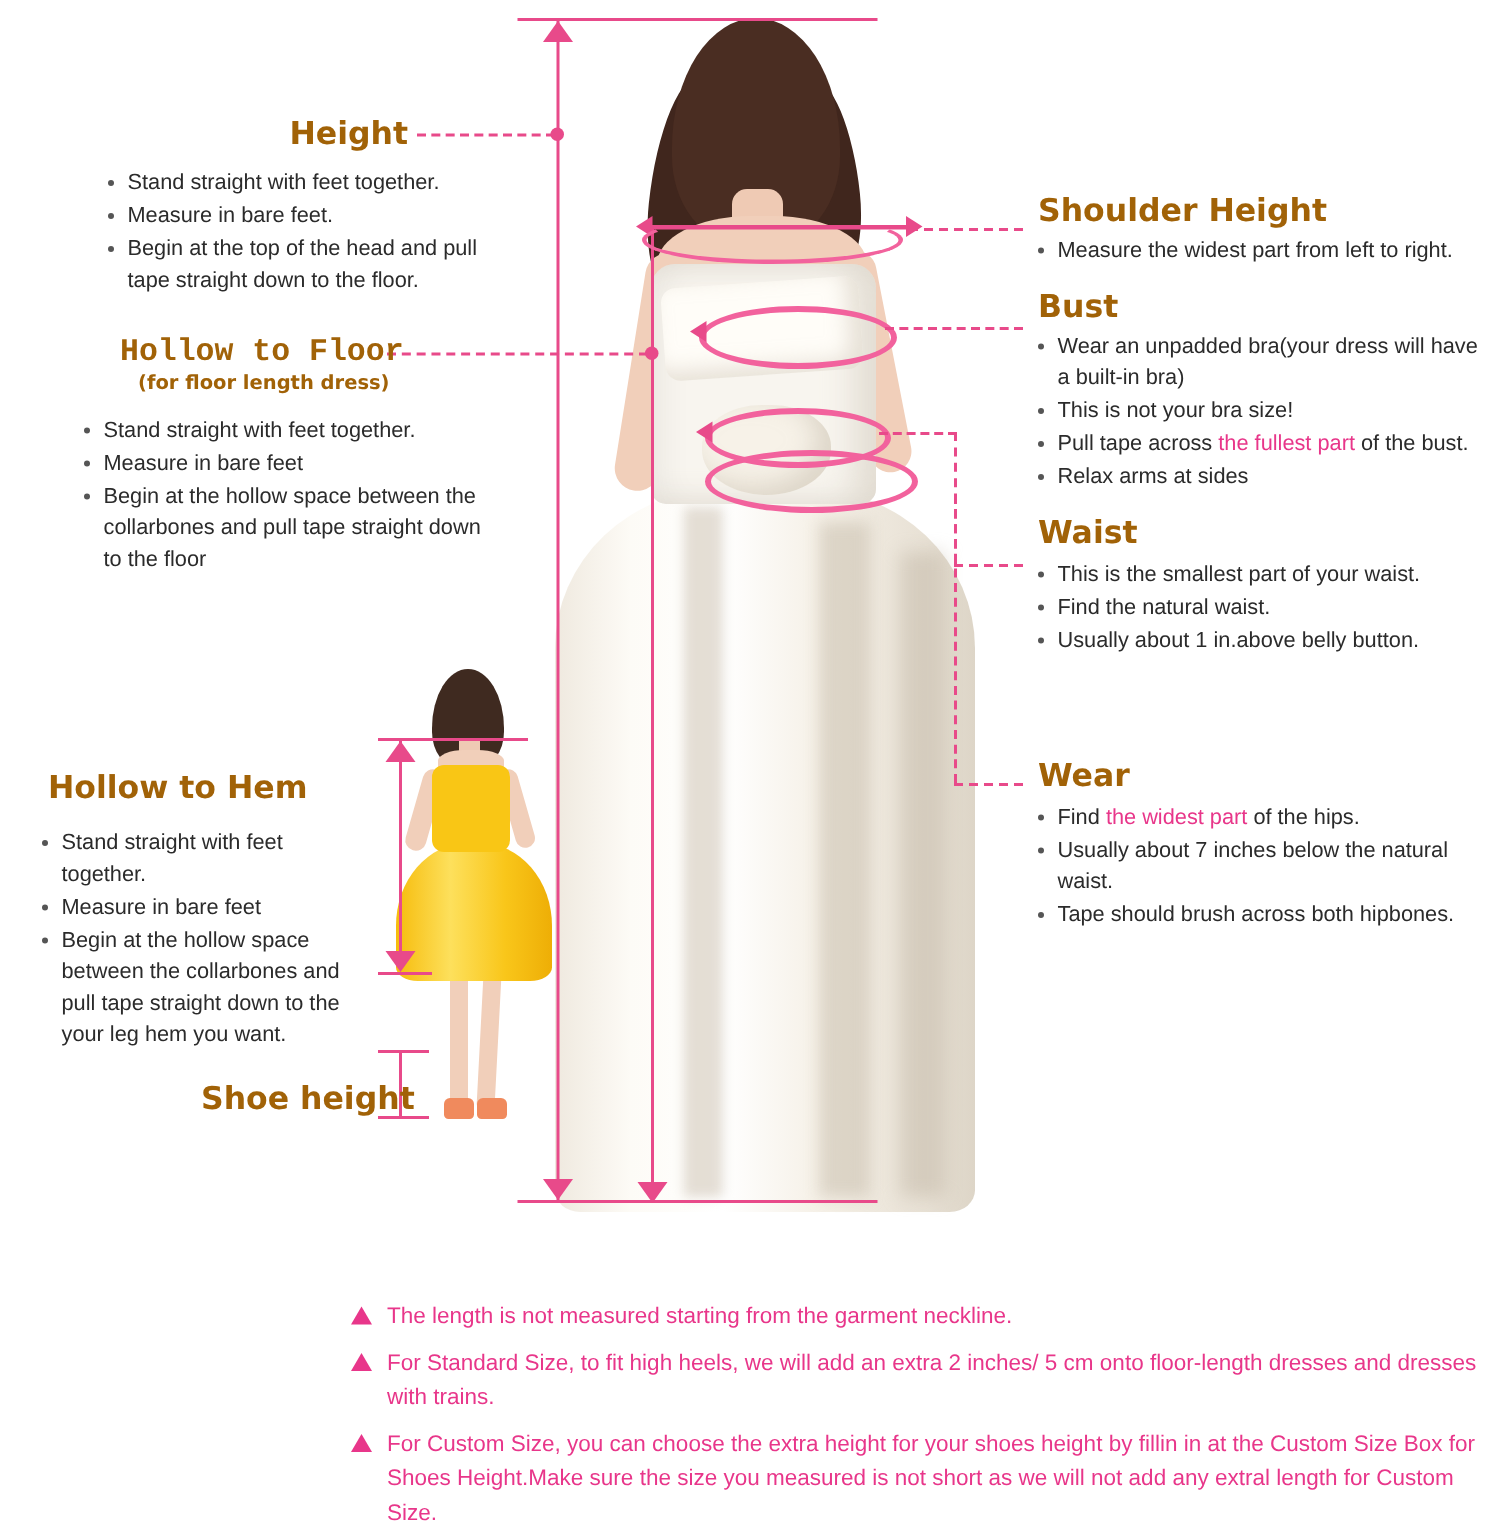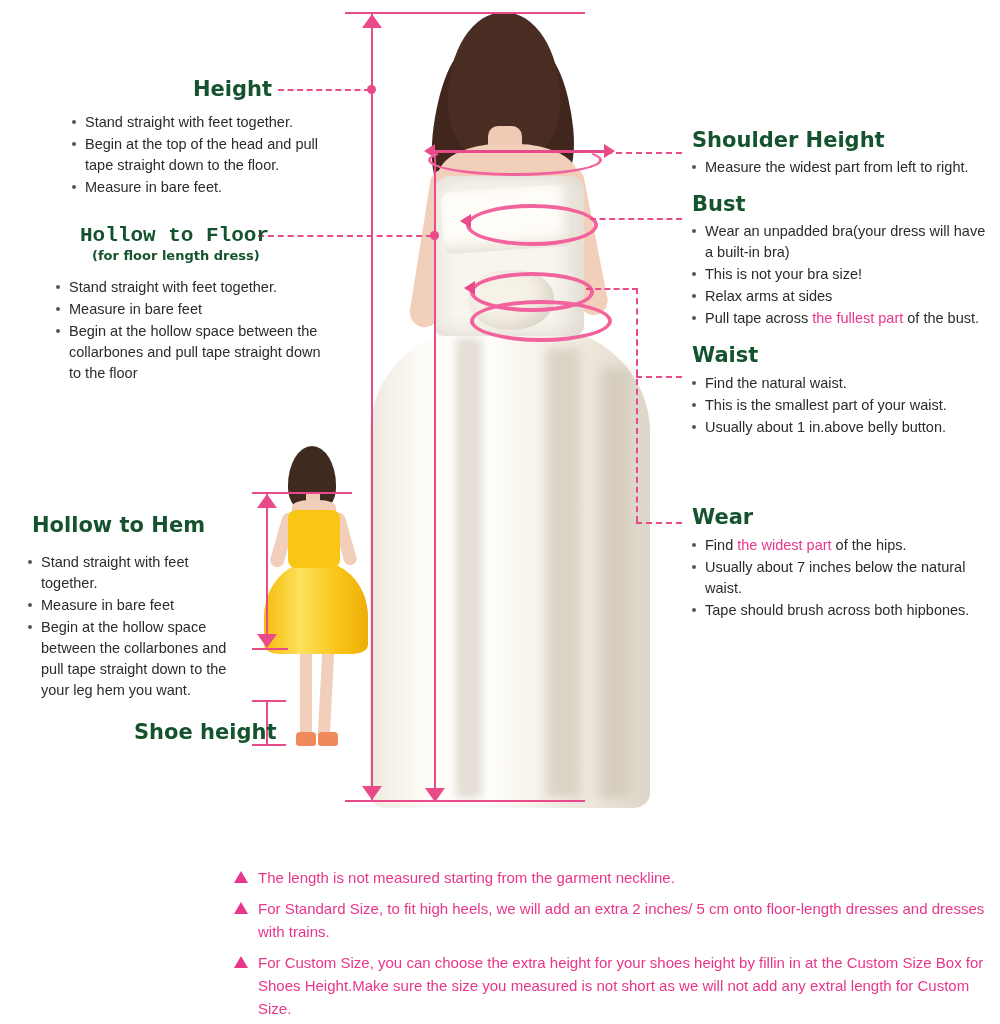--- a/index.html
+++ b/index.html
@@ -146,21 +146,21 @@
   .arrow-up{border-bottom:14px solid #e84a8a;}
   .arrow-dn{border-top:14px solid #e84a8a;}
   .arrow-l,.arrow-r{position:absolute;width:0;height:0;border-top:7px solid transparent;border-bottom:7px solid transparent;}
   .arrow-l{border-right:11px solid #e84a8a;}
   .arrow-r{border-left:11px solid #e84a8a;}
   .band{position:absolute;border:4px solid #f2629d;border-radius:50%;}
   .band.thin{border-width:3px;}
 
   
   .lbl{
-    position:absolute;color:#14532d;font-weight:bold;
+    position:absolute;color:#a16207;font-weight:bold;
     font-family:"DejaVu Sans", sans-serif;
     white-space:nowrap;
   }
   .lbl.big{font-size:21px;}
   .lbl.sub{font-size:13px;font-weight:bold;}
   .note{
     position:absolute;font-size:14.5px;color:#2b2b2b;line-height:21px;
   }
   .note ul{margin:12px;padding:0;list-style:none;}
   .note li{position:relative;padding-left:15px;margin:0 0 1px 0;}
@@ -256,22 +256,22 @@
   <div class="hline" style="left:252px;top:648px;width:36px;"></div>
 
   <div class="vline" style="left:266px;top:700px;height:44px;"></div>
   <div class="hline" style="left:252px;top:700px;width:34px;"></div>
   <div class="hline" style="left:252px;top:744px;width:34px;"></div>
 
   <div class="lbl big" style="left:193px;top:77px;">Height</div>
   <div class="note" style="left:58px;top:100px;width:300px;">
     <ul>
       <li>Stand straight with feet together.</li>
+      <li>Measure in bare feet.</li>
       <li>Begin at the top of the head and pull tape straight down to the floor.</li>
-      <li>Measure in bare feet.</li>
     </ul>
   </div>
 
   <div class="lbl big" style="left:80px;top:224px;font-family:Liberation Mono, monospace;">Hollow to Floor</div>
   <div class="lbl sub" style="left:92px;top:248px;">(for floor length dress)</div>
   <div class="note" style="left:42px;top:265px;width:300px;">
     <ul>
       <li>Stand straight with feet together.</li>
       <li>Measure in bare feet</li>
       <li>Begin at the hollow space between the collarbones and pull tape straight down to the floor</li>
@@ -294,30 +294,30 @@
     <ul>
       <li>Measure the widest part from left to right.</li>
     </ul>
   </div>
 
   <div class="lbl big" style="left:692px;top:192px;">Bust</div>
   <div class="note" style="left:678px;top:209px;width:322px;">
     <ul>
       <li>Wear an unpadded bra(your dress will have a built-in bra)</li>
       <li>This is not your bra size!</li>
+      <li>Pull tape across <span class="hl">the fullest part</span> of the bust.</li>
       <li>Relax arms at sides</li>
-      <li>Pull tape across <span class="hl">the fullest part</span> of the bust.</li>
     </ul>
   </div>
 
   <div class="lbl big" style="left:692px;top:343px;">Waist</div>
   <div class="note" style="left:678px;top:361px;width:312px;">
     <ul>
+      <li>This is the smallest part of your waist.</li>
       <li>Find the natural waist.</li>
-      <li>This is the smallest part of your waist.</li>
       <li>Usually about 1 in.above belly button.</li>
     </ul>
   </div>
 
   <div class="lbl big" style="left:692px;top:505px;">Wear</div>
   <div class="note" style="left:678px;top:523px;width:314px;">
     <ul>
       <li>Find <span class="hl">the widest part</span> of the hips.</li>
       <li>Usually about 7 inches below the natural waist.</li>
       <li>Tape should brush across both hipbones.</li>

